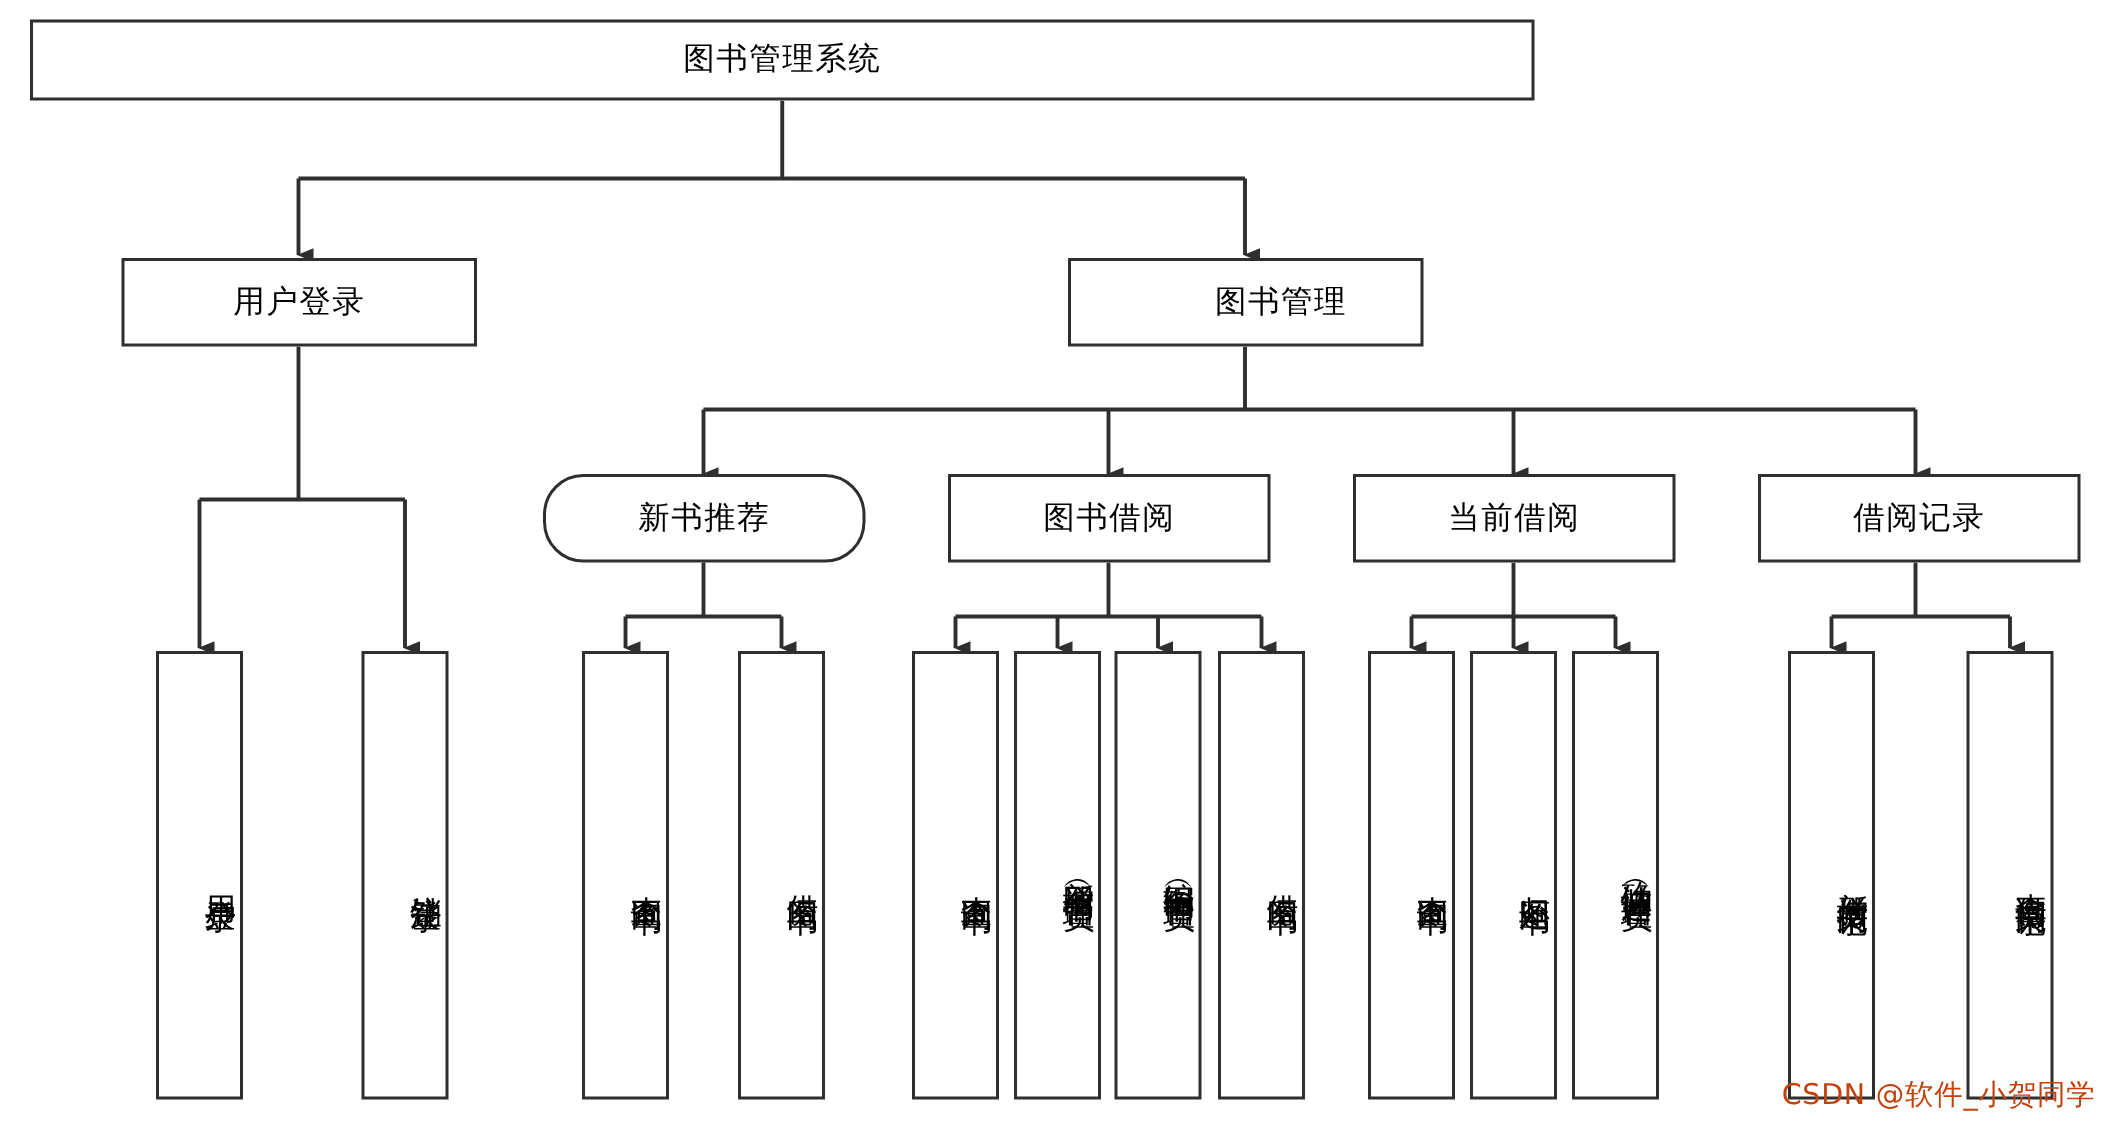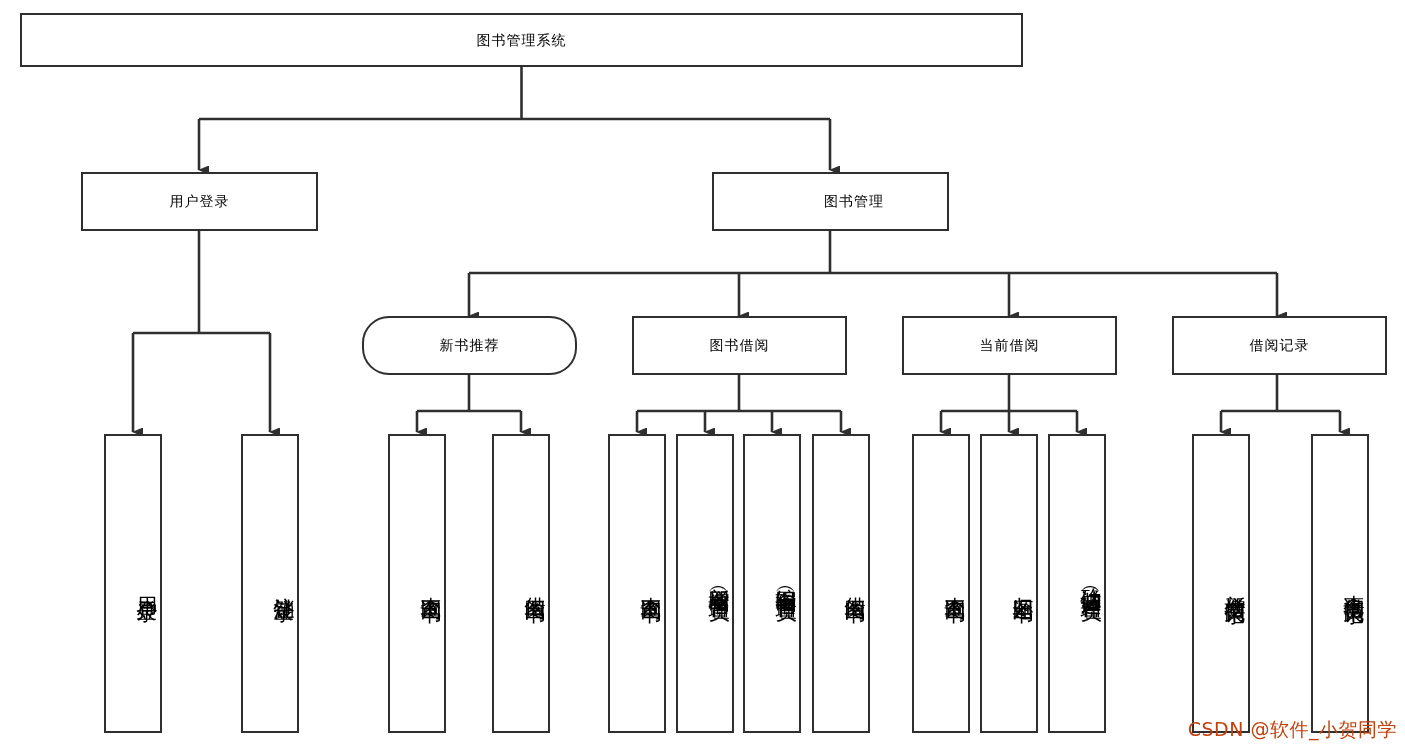--- a/index.html
+++ b/index.html
@@ -29,21 +29,21 @@
     box-sizing: border-box;
     border: 2px solid #2f2f2f;
     background: #ffffff;
     display: flex;
     align-items: center;
     justify-content: center;
     color: #000000;
     z-index: 2;
   }
   .node.horiz {
-    font-size: 14px;
+    font-size: 21px;
     letter-spacing: 1px;
     line-height: 1.2;
   }
   .node.vert {
     writing-mode: vertical-rl;
     text-orientation: upright;
     font-size: 21px;
     line-height: 1.28;
     letter-spacing: 2px;
     padding: 14px 0 14px 0;

